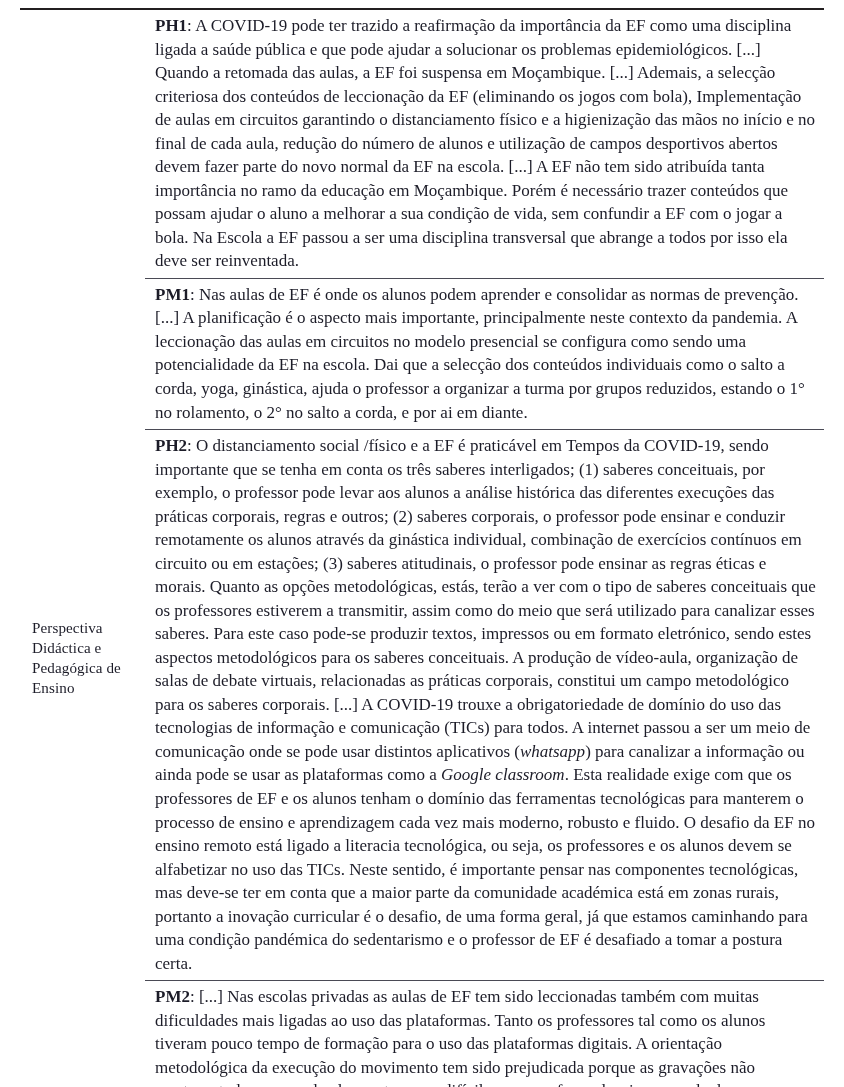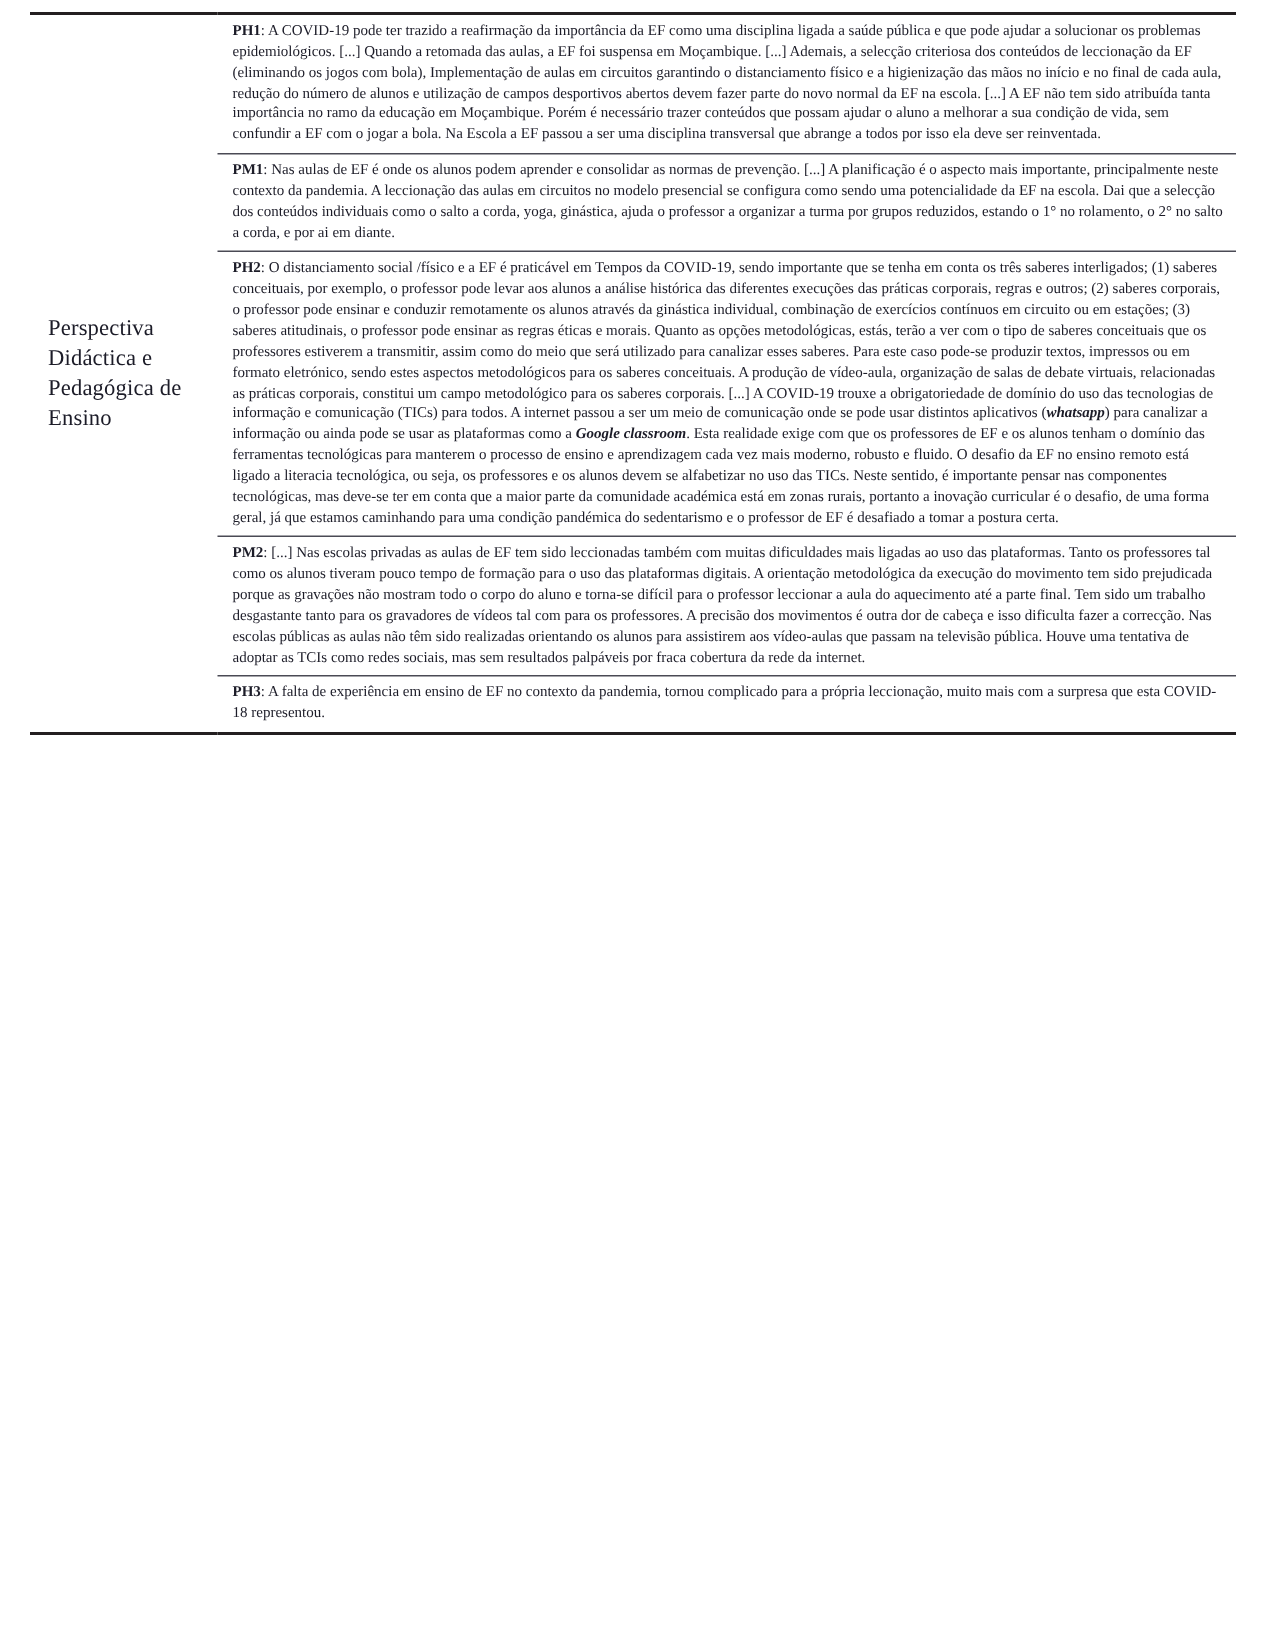--- a/index.html
+++ b/index.html
@@ -69,42 +69,41 @@
 
   .theme-label {
     font-size: 15.1px;
     line-height: 1.33;
     color: #1c1c28;
     letter-spacing: 0.1px;
   }
 
   .body-cell {
     padding: 4px 6px 5px 10px;
-    font-size: 10px;
+    font-size: 17px;
     line-height: 1.385;
     text-align: left;
     color: #1c1c28;
   }
 
   .body-cell.with-rule {
     border-top: 1.1px solid #4a4a55;
   }
 
   .body-cell p {
     margin: 0;
     text-align: left;
   }
 
   .speaker {
     font-weight: bold;
   }
 
   .it {
     font-style: italic;
-    font-weight: bold;
   }
 </style>
 </head>
 <body>
 
 <div class="page">
 
   <table class="qual-table">
     <colgroup>
       <col class="c-theme">

